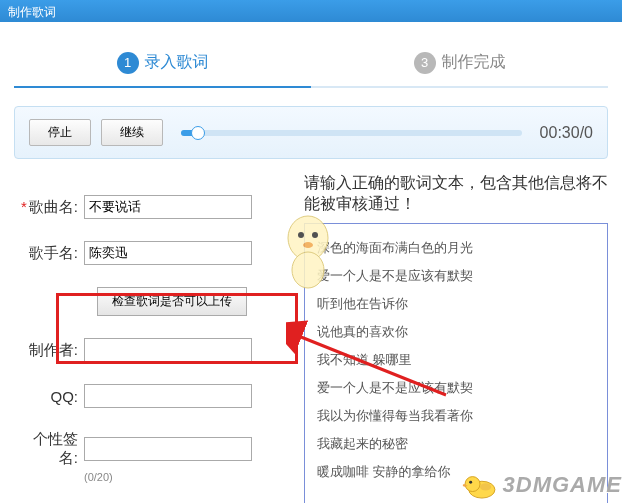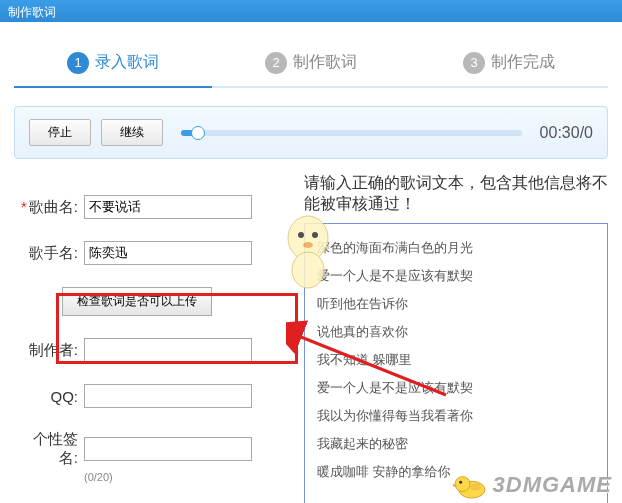--- a/index.html
+++ b/index.html
@@ -22,53 +22,50 @@
   .progress-thumb { position:absolute; left:5%; top:50%; transform:translate(-50%,-50%); width:14px; height:14px; background:#fff; border:1px solid #3b9de8; border-radius:50%; }
   .time { font-size:16px; color:#555; margin-left:8px; white-space:nowrap; }
   
   .body-area { display:flex; margin:14px 14px 0 14px; }
   .form-col { width:280px; padding-top:22px; }
   .row { display:flex; align-items:center; margin-bottom:22px; }
   .lbl { width:64px; text-align:right; font-size:15px; color:#333; margin-right:6px; }
   .req { color:#e02020; margin-right:2px; }
   .inp { width:168px; height:24px; border:1px solid #aaa; padding:2px 4px; font-size:13px; }
   .check-btn { background:linear-gradient(to bottom,#fdfdfd,#e5e5e5); border:1px solid #aaa; padding:5px 10px; font-size:12px; cursor:pointer; width:150px; }
-  .check-wrap { margin-left:48px; margin-bottom:22px; }
+  .check-wrap { margin-left:83px; margin-bottom:22px; }
   .counter { font-size:11px; color:#888; margin-left:70px; margin-top:-18px; }
   
   .lyrics-col { flex:1; margin-left:10px; }
   .hint { font-size:16px; color:#333; margin-bottom:8px; }
   .lyrics-box { border:1px solid #7a8fd9; padding:10px 12px; height:310px; overflow:hidden; position:relative; background:#fff; }
   .lyric-line { font-size:13px; color:#555; line-height:28px; }
   
   
   .redbox { position:absolute; border:3px solid #e02020; left:56px; top:293px; width:242px; height:71px; pointer-events:none; }
   .arrow-svg { position:absolute; left:286px; top:235px; pointer-events:none; }
   
   
-  .watermark { position:absolute; right:10px; bottom:4px; display:flex; align-items:center; gap:4px; }
+  .watermark { position:absolute; right:0; bottom:4px; display:flex; align-items:center; gap:4px; }
   .wm-duck { width:38px; height:28px; }
   .wm-text { font-size:22px; font-weight:bold; font-style:italic; color:#aaa; letter-spacing:1px; text-shadow:0 1px 0 #fff; }
   
   
   .deco-char { position:absolute; left:278px; top:210px; width:60px; height:80px; opacity:0.85; z-index:0; pointer-events:none; }
 </style>
 </head>
 <body>
 
 <div class="titlebar">
   <span>制作歌词</span>
 </div>
 
 <div class="steps">
   <div class="step active">
     <span class="num">1</span><span>录入歌词</span>
-  </div>
-  <div class="step">
-    <span class="num">2</span><span>制作歌词</span>
   </div>
   <div class="step">
     <span class="num">3</span><span>制作完成</span>
   </div>
 </div>
 
 <div class="player">
   <button class="btn-player">停止</button>
   <button class="btn-player">继续</button>
   <div class="progress-wrap">

